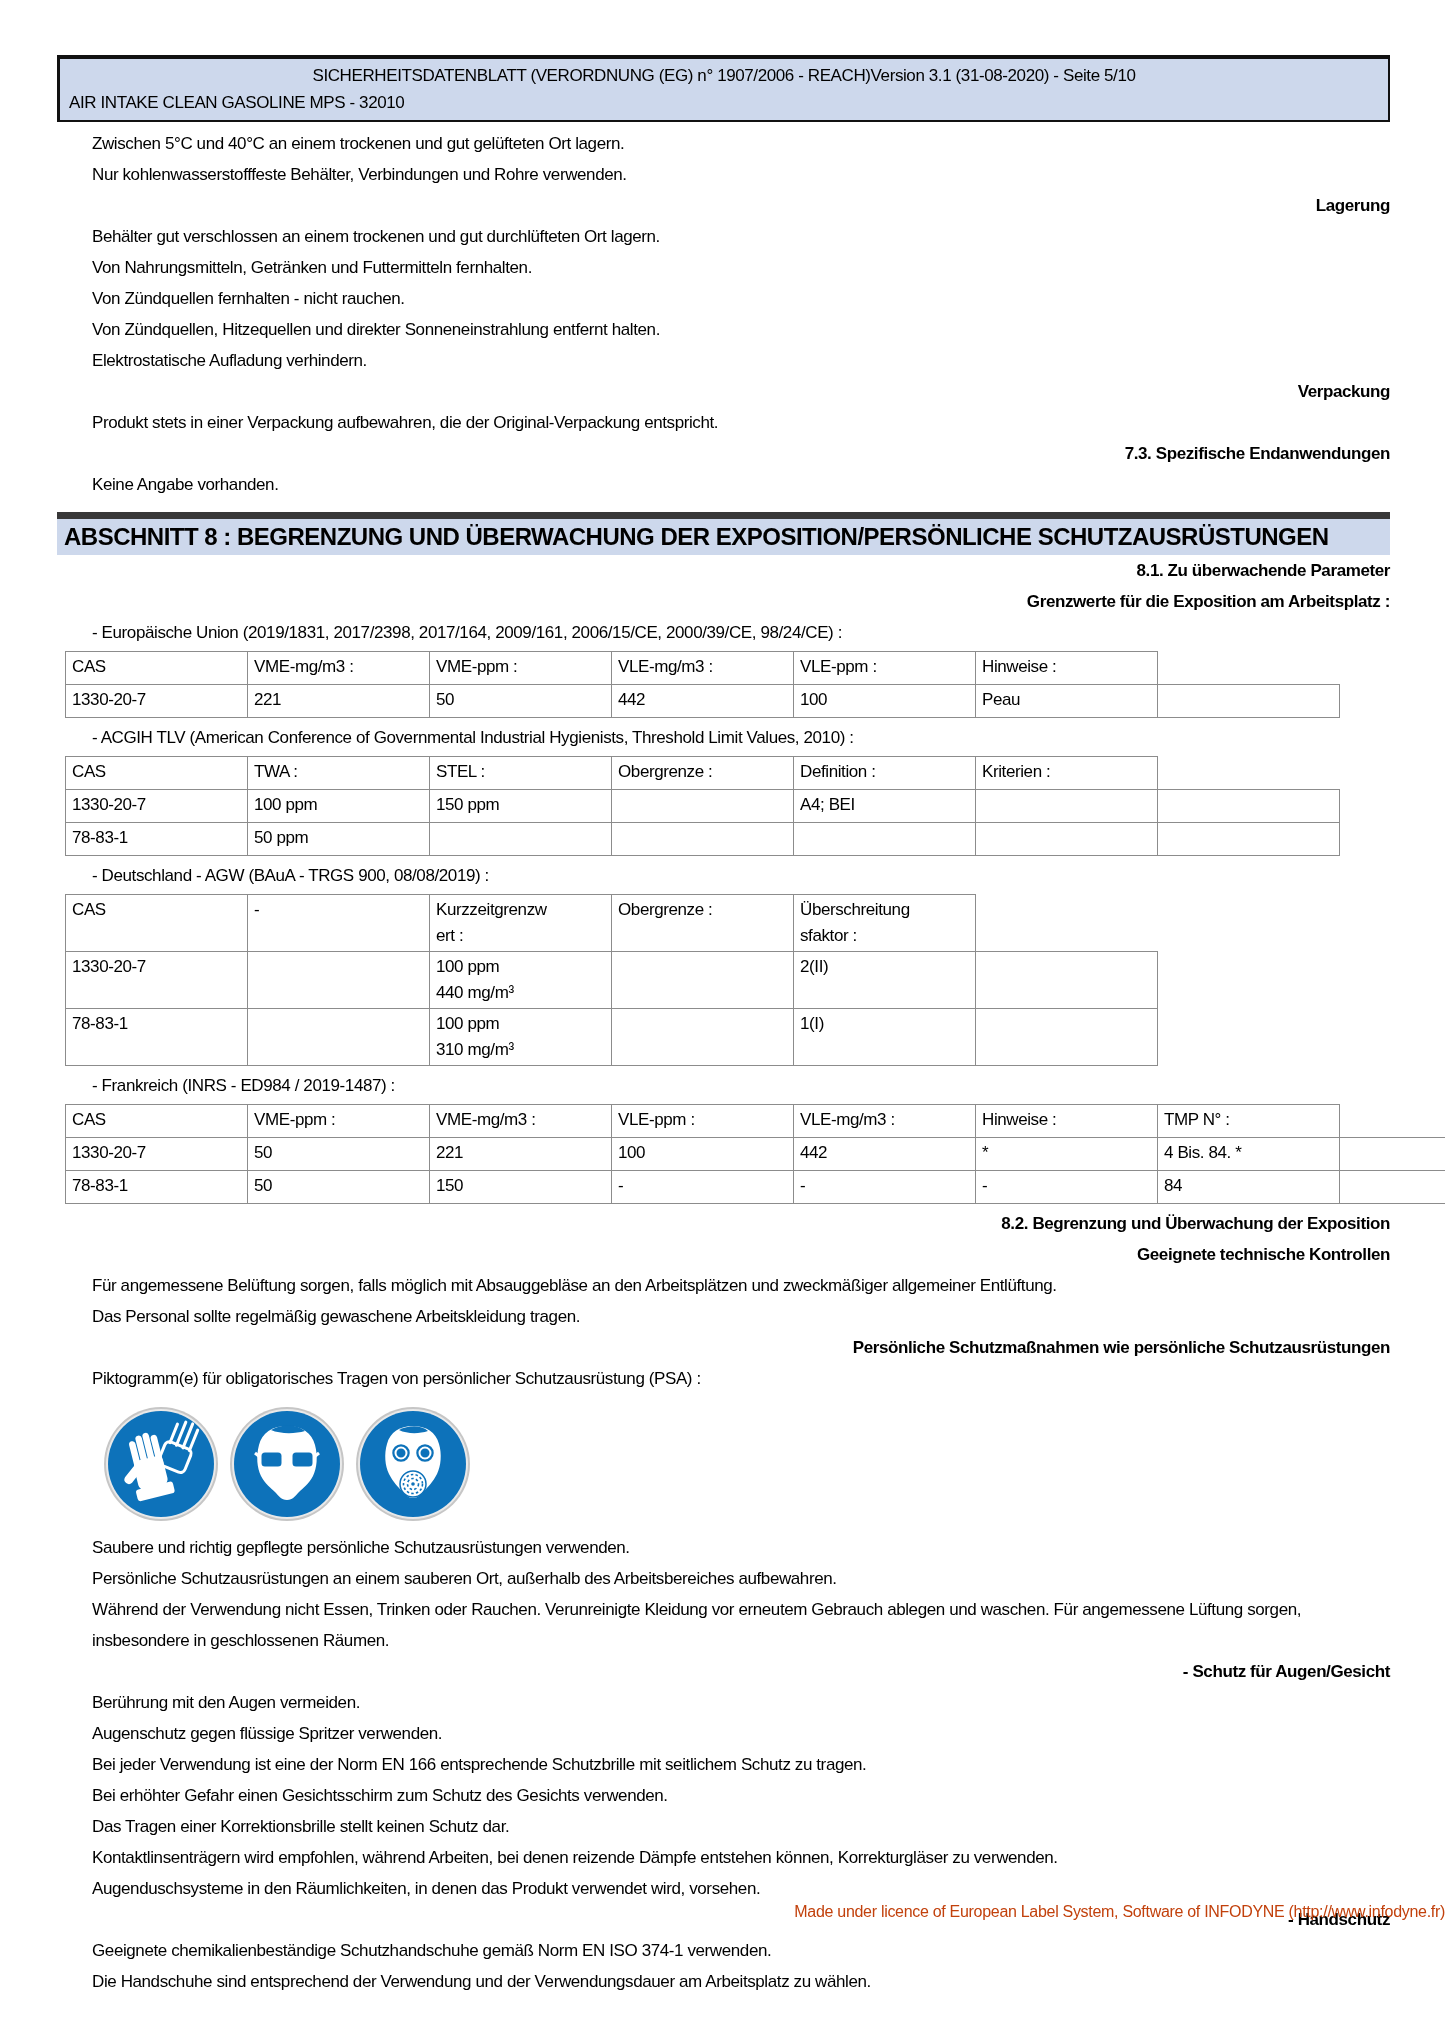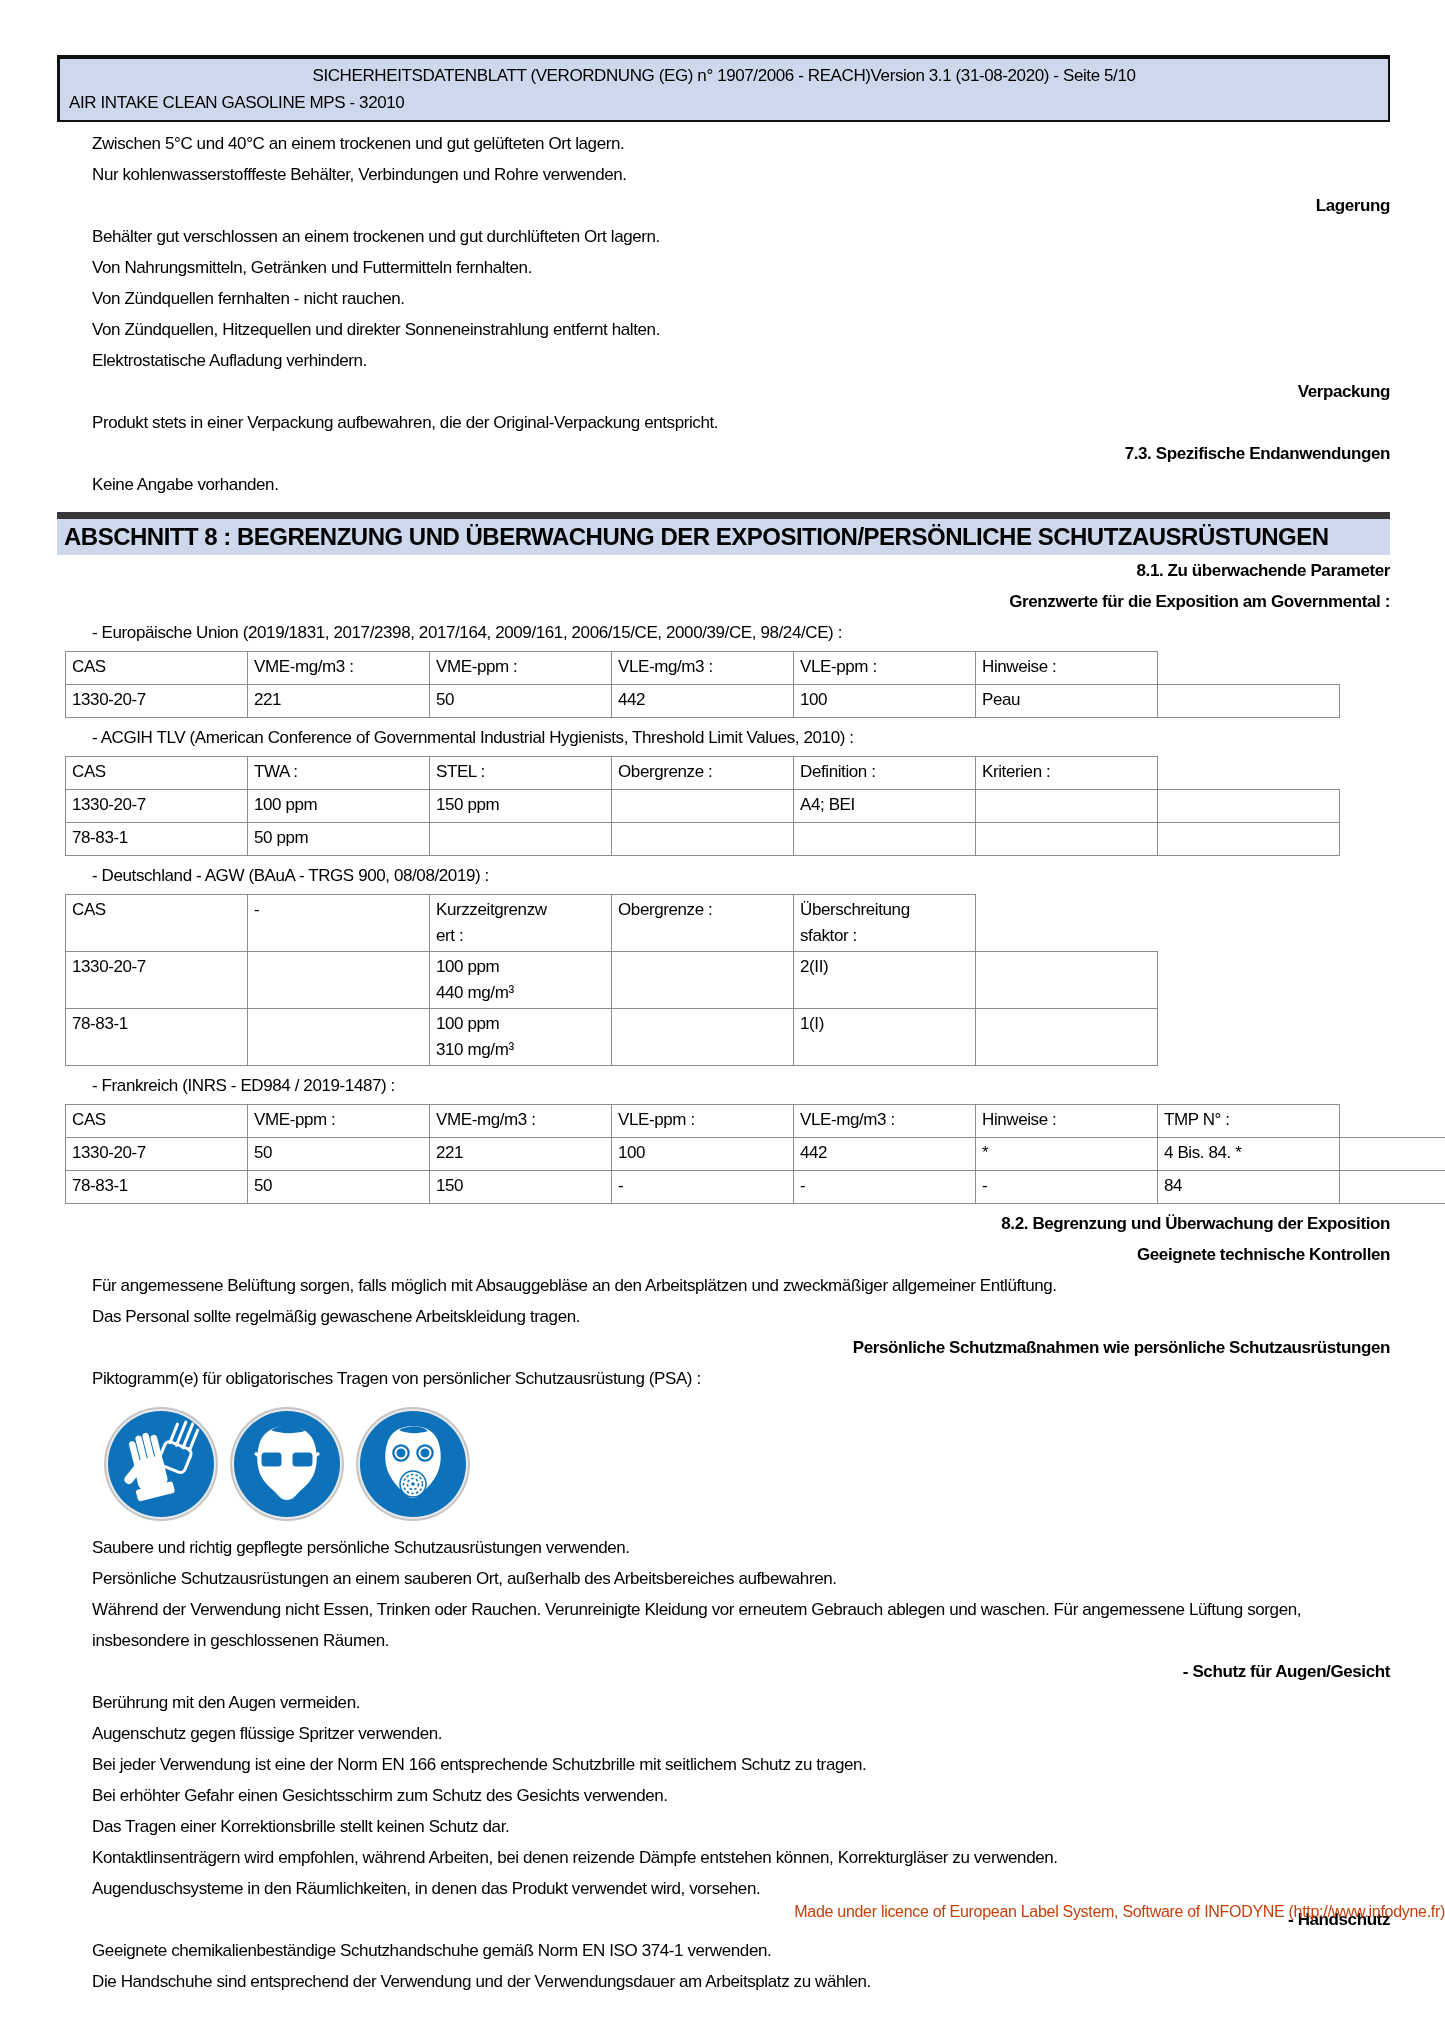--- a/index.html
+++ b/index.html
@@ -86,21 +86,21 @@
     <p class="i2">Von Zündquellen, Hitzequellen und direkter Sonneneinstrahlung entfernt halten.</p>
     <p class="i2">Elektrostatische Aufladung verhindern.</p>
     <p class="i1 b">Verpackung</p>
     <p class="i2">Produkt stets in einer Verpackung aufbewahren, die der Original-Verpackung entspricht.</p>
     <p class="i1 b">7.3. Spezifische Endanwendungen</p>
     <p class="i2">Keine Angabe vorhanden.</p>
 
     <div class="sec-bar">ABSCHNITT 8 : BEGRENZUNG UND ÜBERWACHUNG DER EXPOSITION/PERSÖNLICHE SCHUTZAUSRÜSTUNGEN</div>
 
     <p class="i1 b after-bar">8.1. Zu überwachende Parameter</p>
-    <p class="i1 b">Grenzwerte für die Exposition am Governmental :</p>
+    <p class="i1 b">Grenzwerte für die Exposition am Arbeitsplatz :</p>
 
     <p class="i2">- Europäische Union (2019/1831, 2017/2398, 2017/164, 2009/161, 2006/15/CE, 2000/39/CE, 98/24/CE) :</p>
     <div class="dtable">
       <div class="trow">
         <div class="tcell">CAS</div>
         <div class="tcell">VME-mg/m3 :</div>
         <div class="tcell">VME-ppm :</div>
         <div class="tcell">VLE-mg/m3 :</div>
         <div class="tcell">VLE-ppm :</div>
         <div class="tcell">Hinweise :</div>

